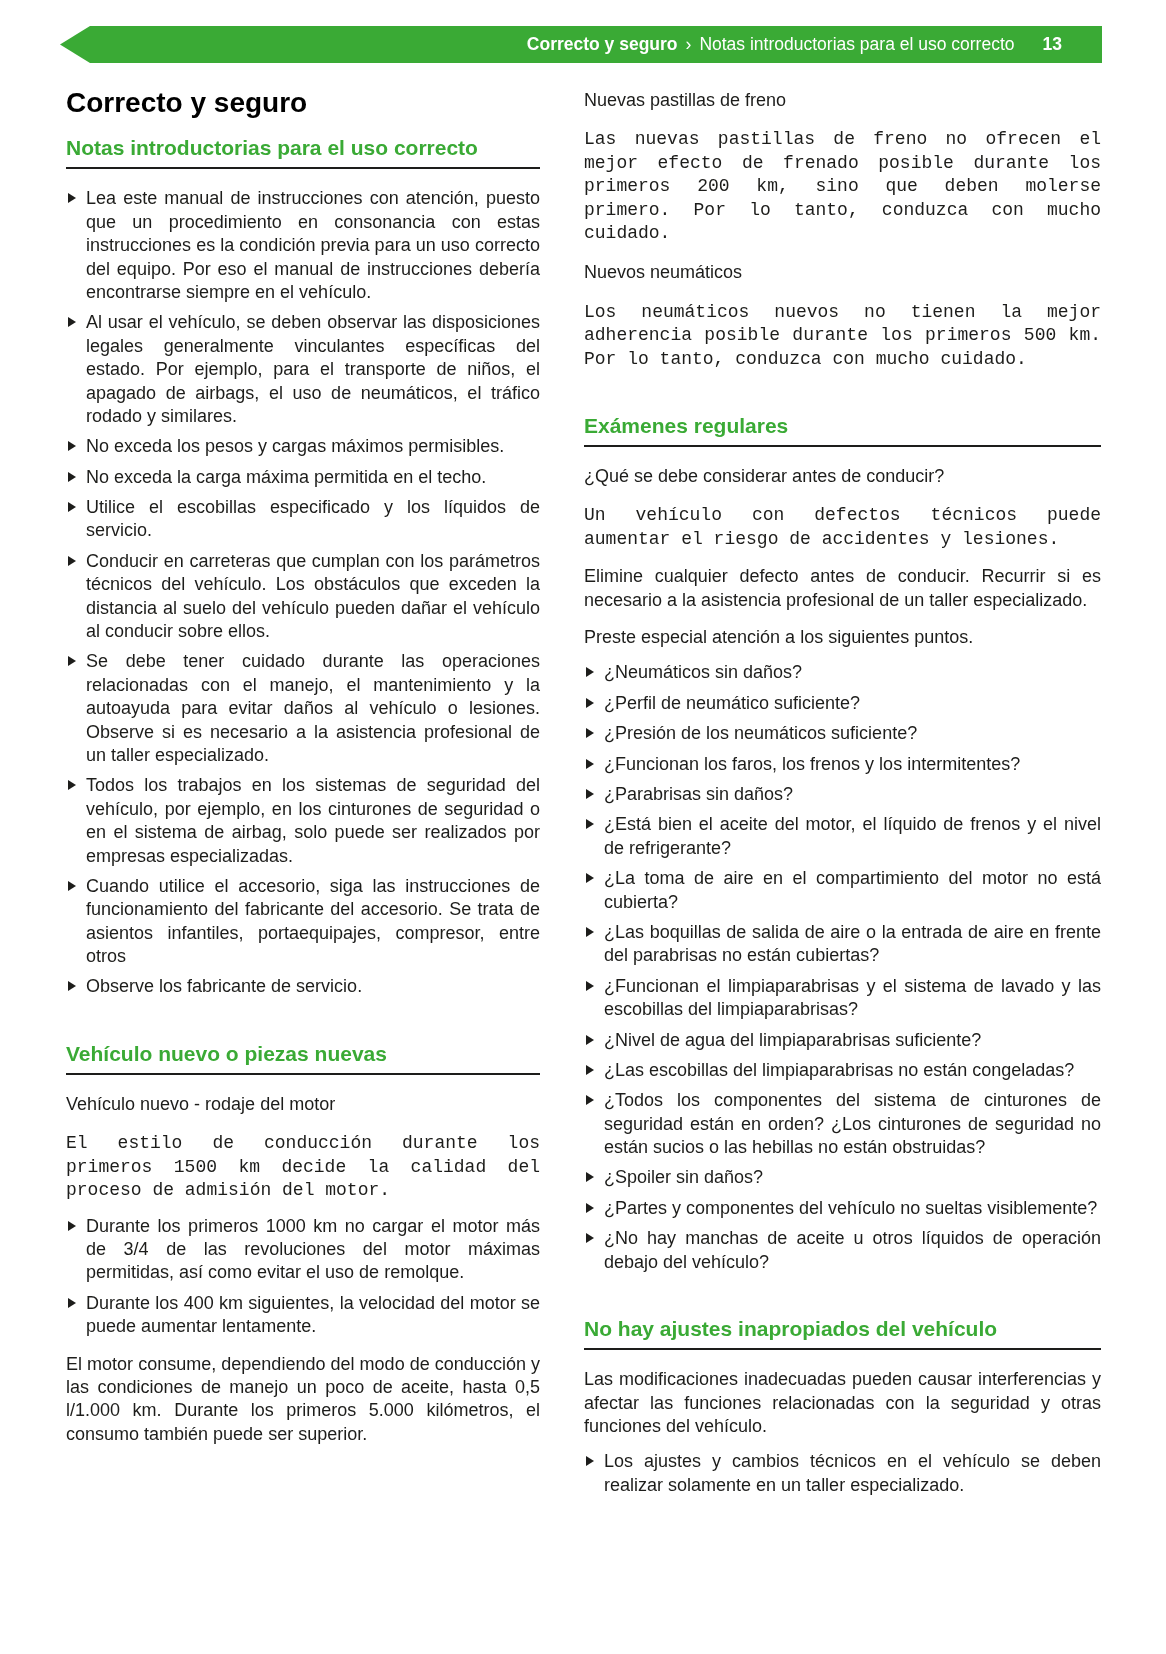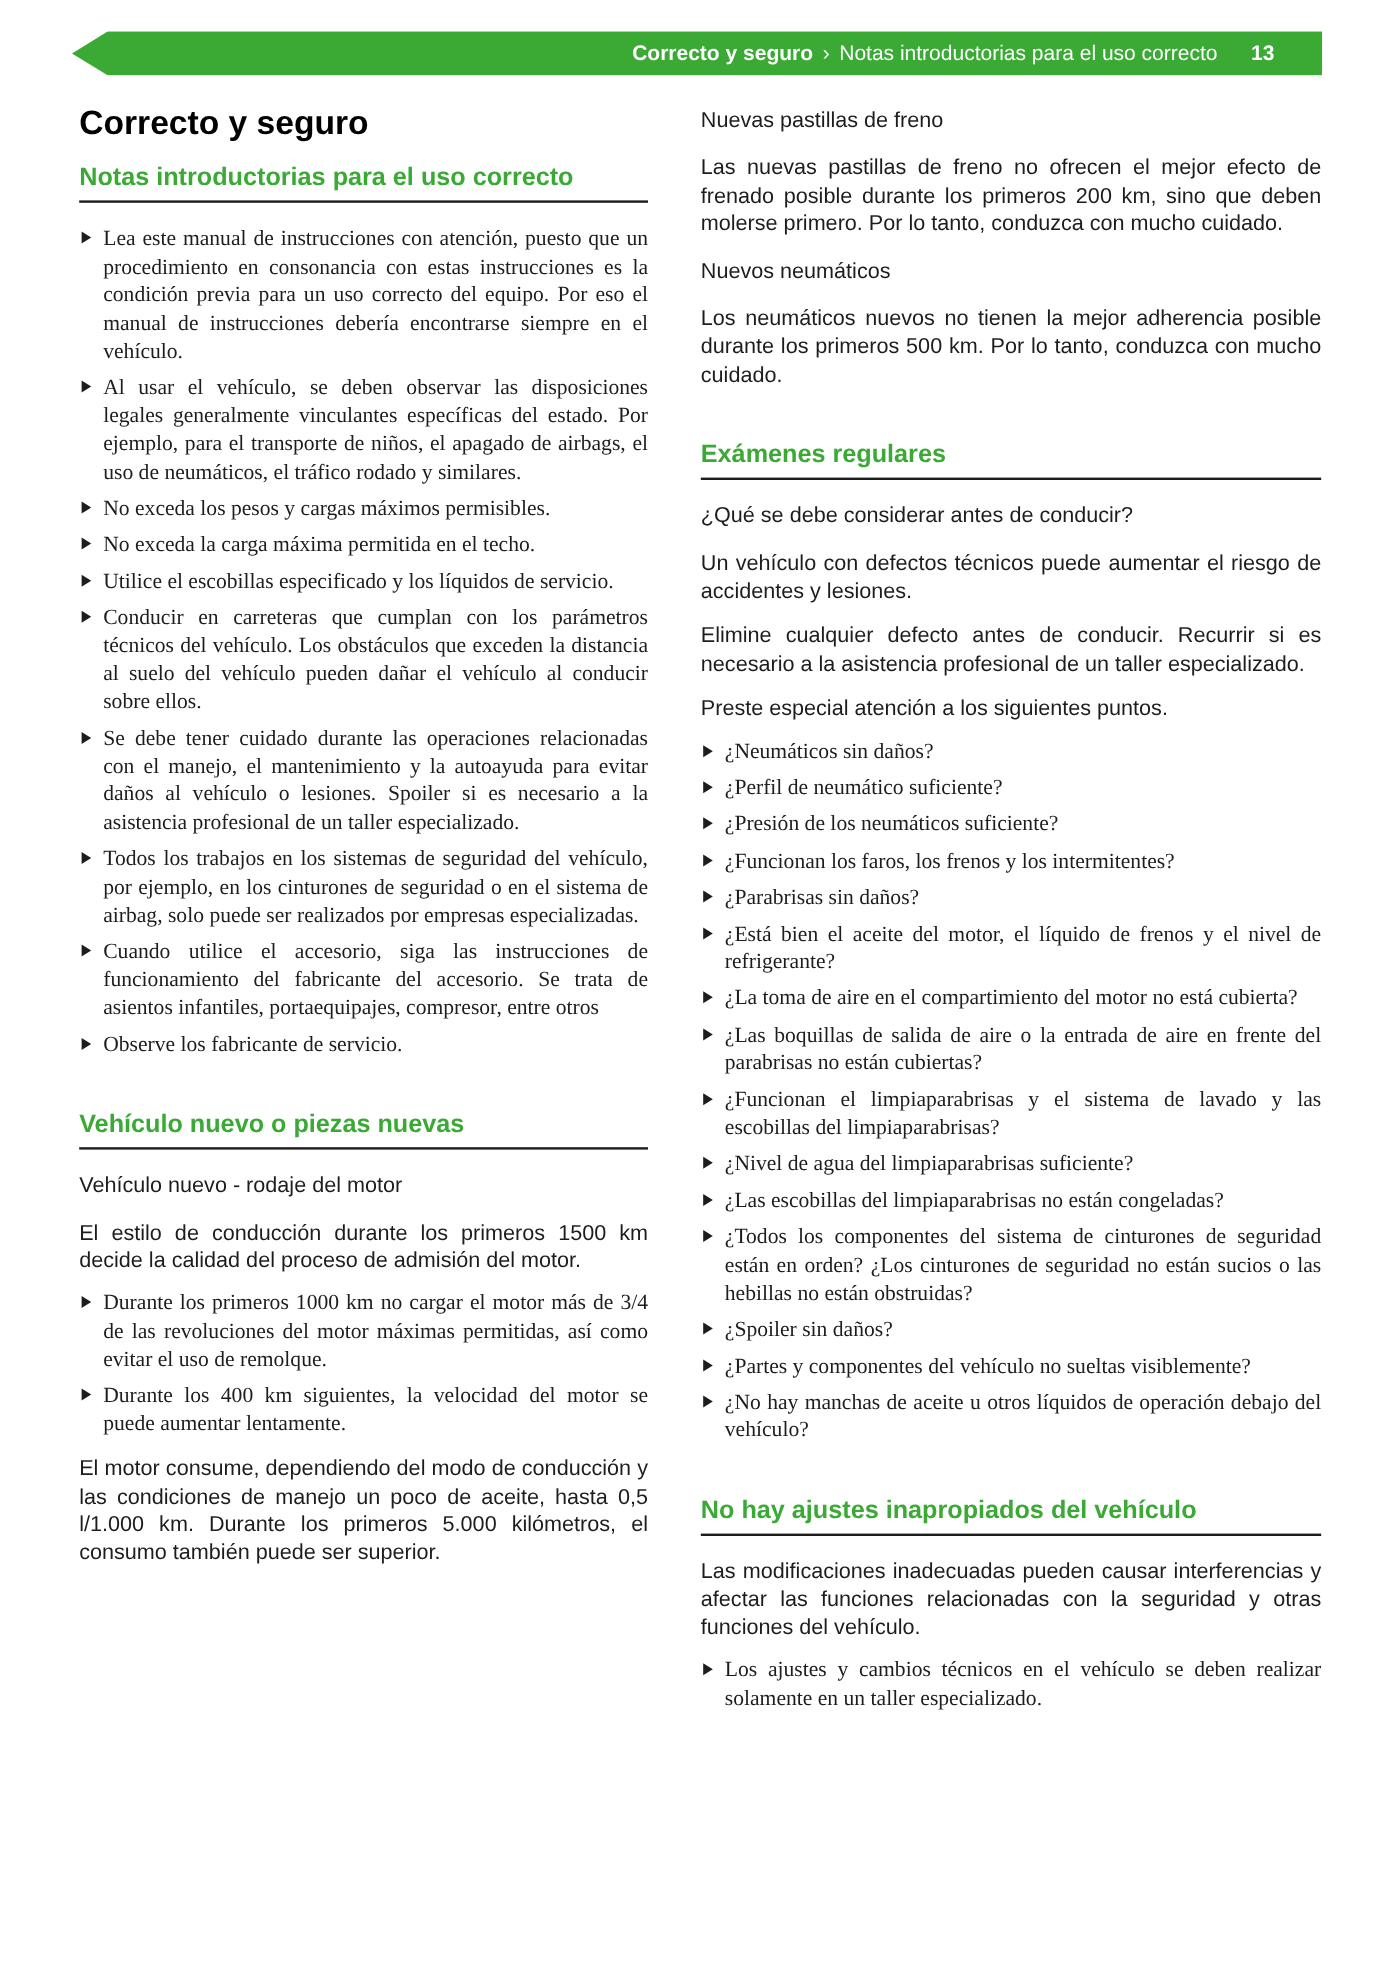--- a/index.html
+++ b/index.html
@@ -61,32 +61,31 @@
     margin: 0 0 7px 0;
     line-height: 1.2;
   }
   .heading-rule { height: 2px; background: #1d1d1b; }
   .subheading {
     font-size: 18px;
     font-weight: normal;
     margin: 16px 0 2px 0;
     line-height: 1.3;
   }
-  .subheading + .para { margin-top: 16px; }
+  .subheading + .para { margin-top: 16px; font-family: Liberation Mono, monospace; }
   .para {
     font-size: 18px;
     line-height: 1.3;
     margin: 14px 0 0 0;
     text-align: justify;
   }
   .bullet-list {
     list-style: none;
     margin: 12px 0 0 0;
     padding: 0;
-    font-family: Liberation Serif, serif;
   }
   .section + .bullet-list { margin-top: 0; }
   .bullet-item {
     display: flex;
     align-items: flex-start;
     font-size: 18px;
     line-height: 1.3;
     margin: 0 0 7px 0;
   }
   .bullet-marker {
@@ -140,21 +139,21 @@
           <li class="bullet-item">
             <span class="bullet-marker"></span>
             <span class="bullet-text">Utilice el escobillas especificado y los líquidos de servicio.</span>
           </li>
           <li class="bullet-item">
             <span class="bullet-marker"></span>
             <span class="bullet-text">Conducir en carreteras que cumplan con los parámetros técnicos del vehículo. Los obstáculos que exceden la distancia al suelo del vehículo pueden dañar el vehículo al conducir sobre ellos.</span>
           </li>
           <li class="bullet-item">
             <span class="bullet-marker"></span>
-            <span class="bullet-text">Se debe tener cuidado durante las operaciones relacionadas con el manejo, el mantenimiento y la autoayuda para evitar daños al vehículo o lesiones. Spoiler si es necesario a la asistencia profesional de un taller especializado.</span>
+            <span class="bullet-text">Se debe tener cuidado durante las operaciones relacionadas con el manejo, el mantenimiento y la autoayuda para evitar daños al vehículo o lesiones. Observe si es necesario a la asistencia profesional de un taller especializado.</span>
           </li>
           <li class="bullet-item">
             <span class="bullet-marker"></span>
             <span class="bullet-text">Todos los trabajos en los sistemas de seguridad del vehículo, por ejemplo, en los cinturones de seguridad o en el sistema de airbag, solo puede ser realizados por empresas especializadas.</span>
           </li>
           <li class="bullet-item">
             <span class="bullet-marker"></span>
             <span class="bullet-text">Cuando utilice el accesorio, siga las instrucciones de funcionamiento del fabricante del accesorio. Se trata de asientos infantiles, portaequipajes, compresor, entre otros</span>
           </li>
           <li class="bullet-item">

